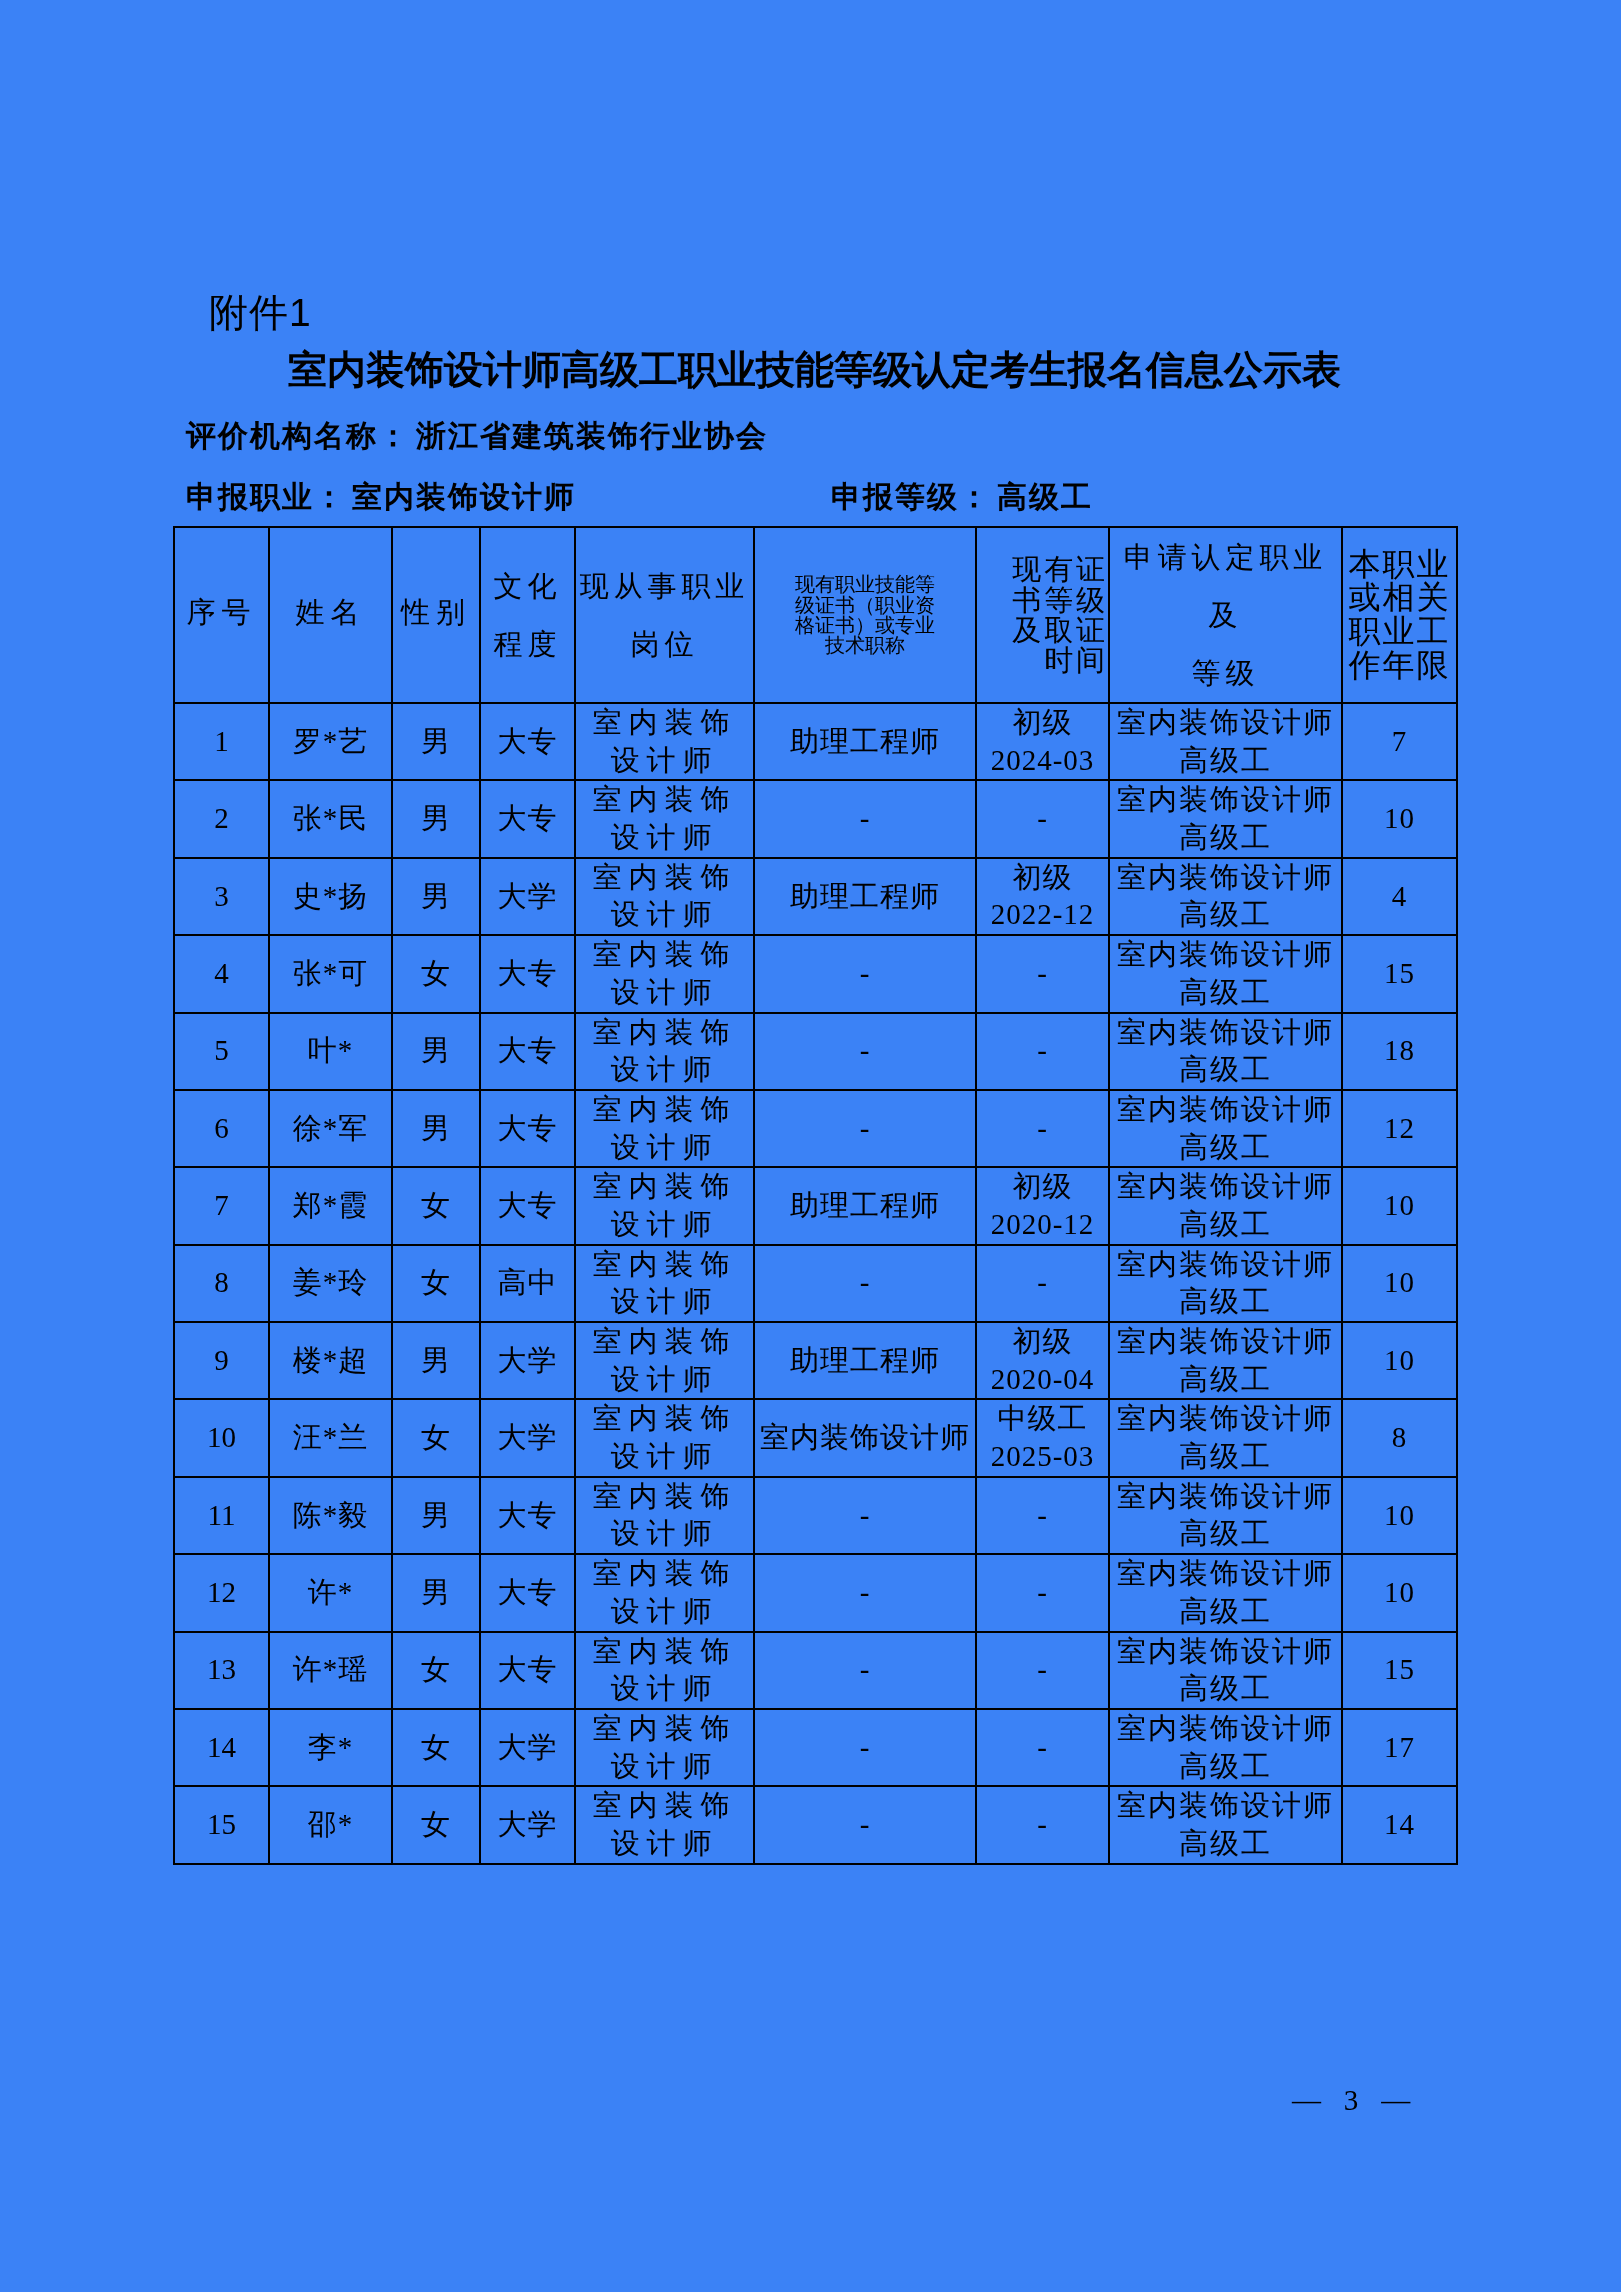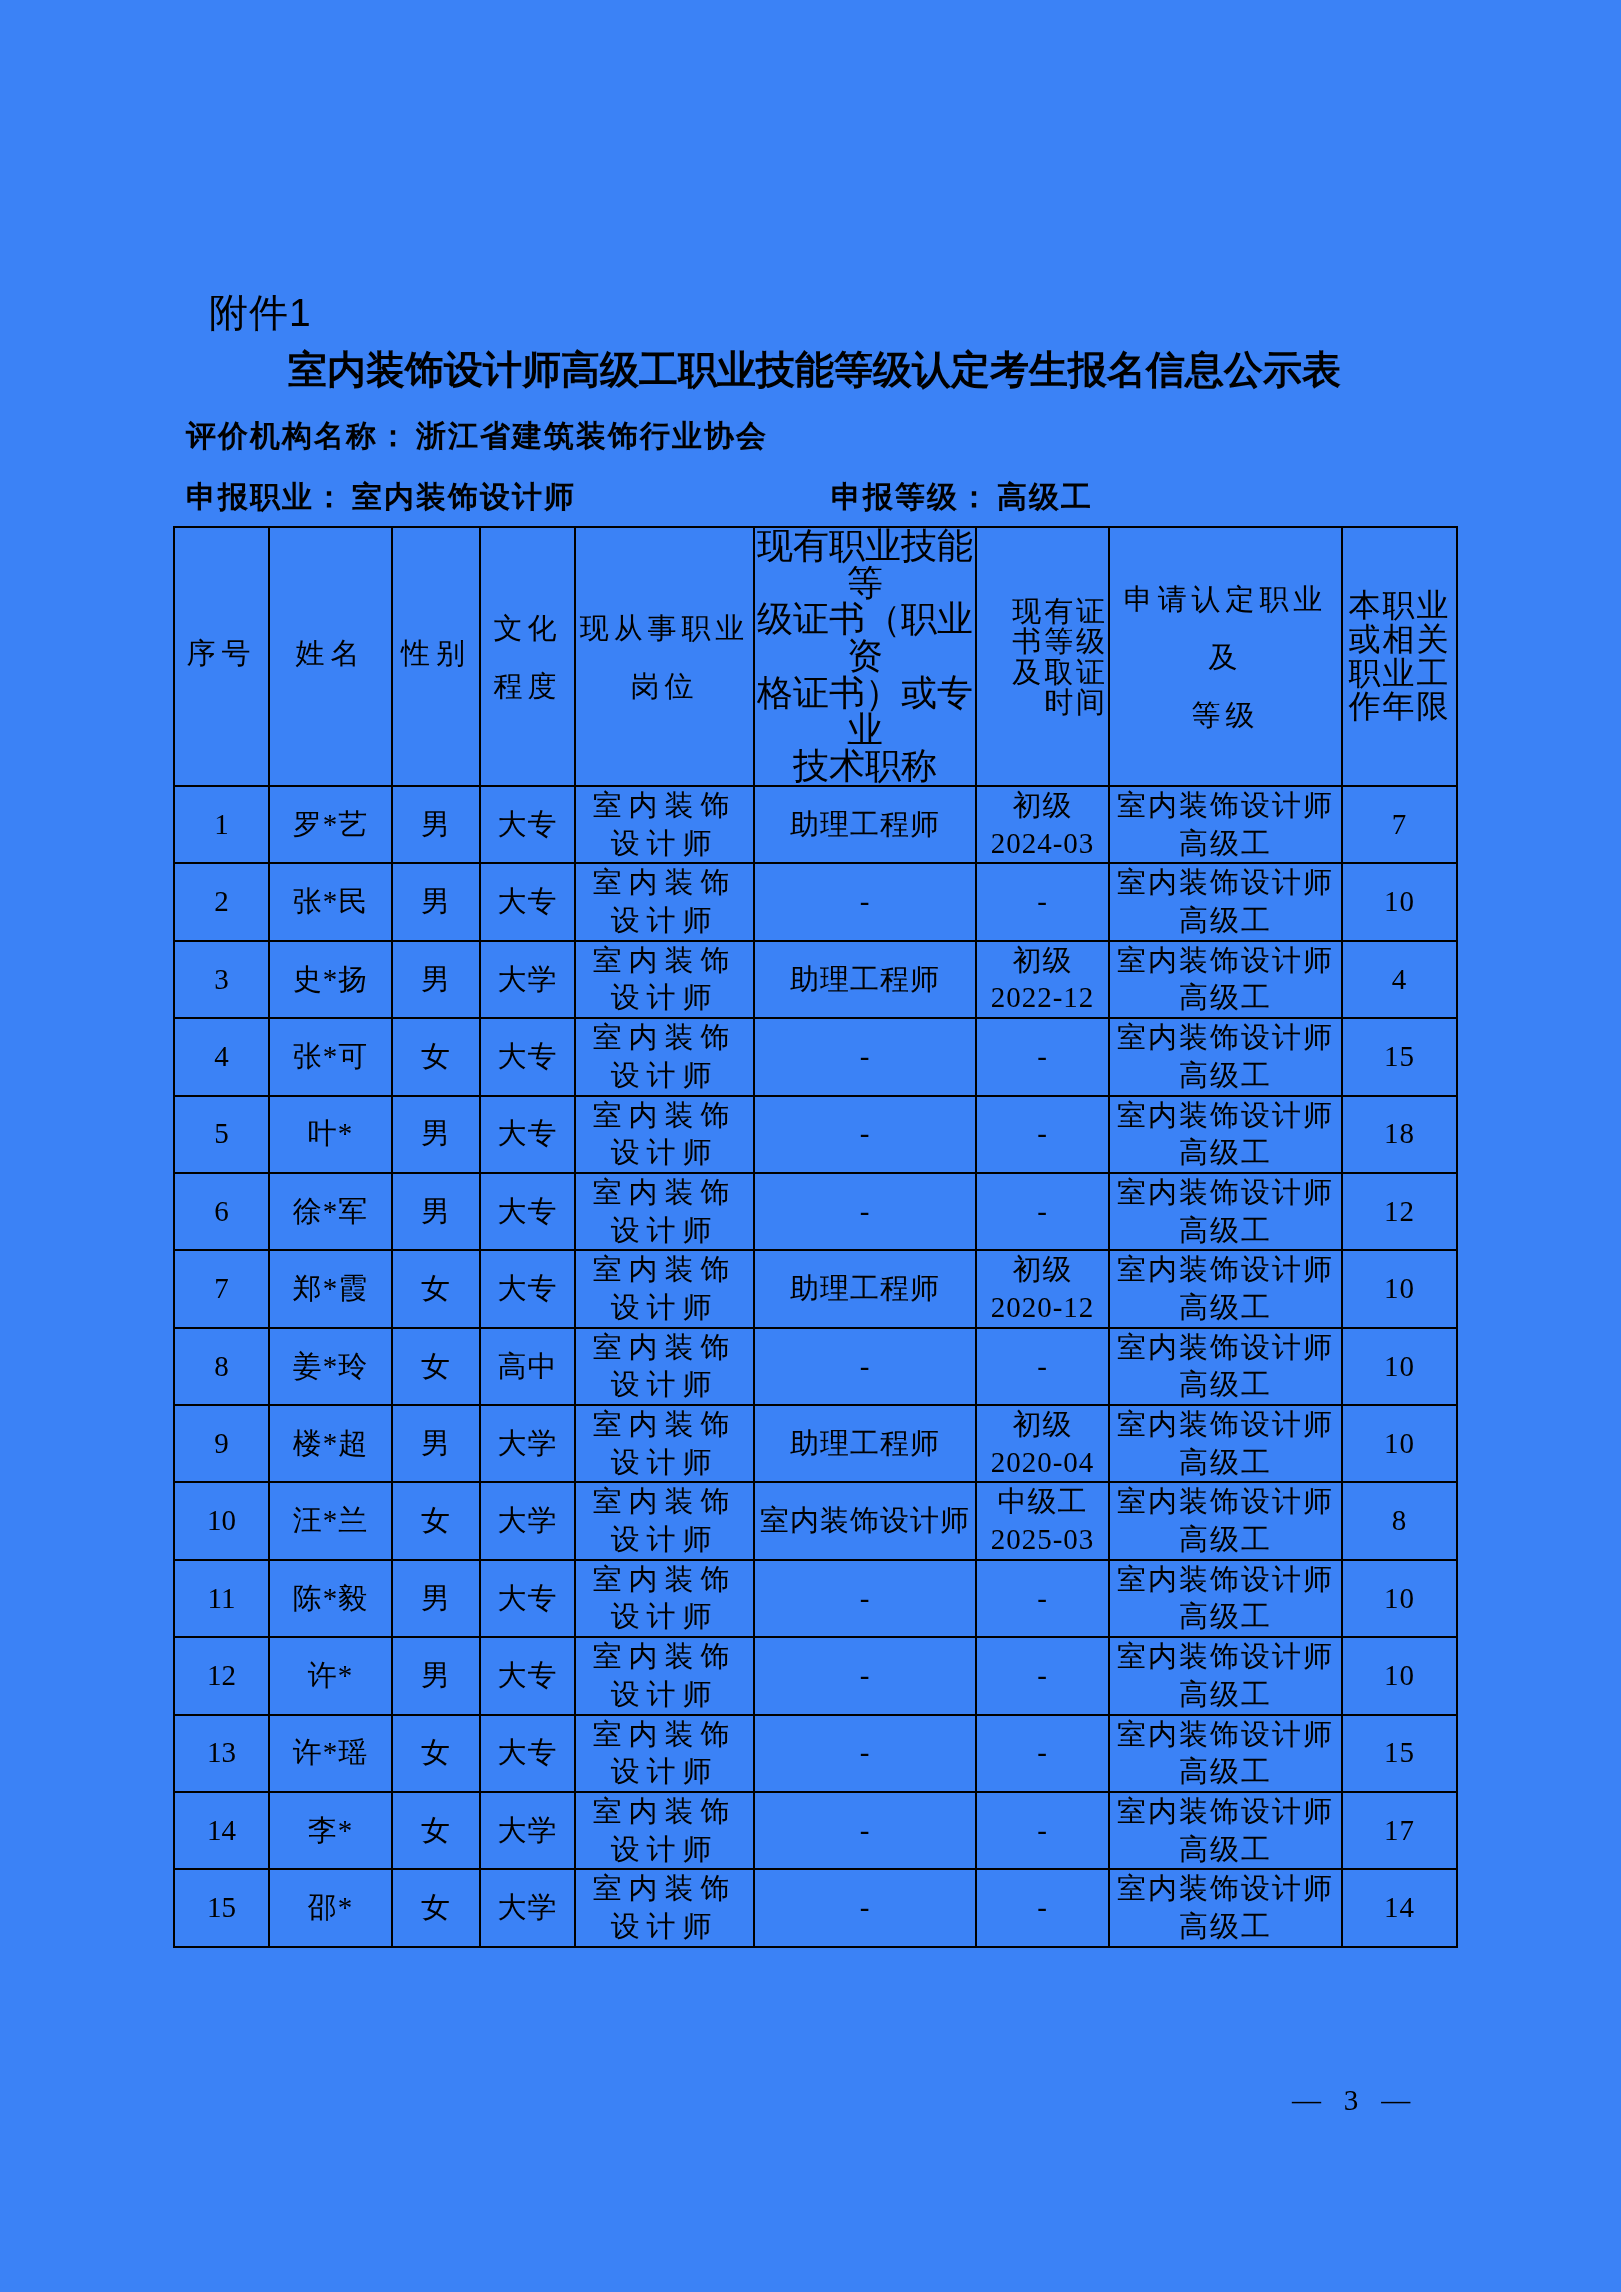--- a/index.html
+++ b/index.html
@@ -57,21 +57,21 @@
     white-space:pre-line;
     font-weight:normal;
     padding:0;
     overflow:hidden;
   }
   thead tr{height:116px;}
   tbody tr{height:77px;}
   th{font-size:29px;line-height:1.25;}
   th.col-0,th.col-1,th.col-2{letter-spacing:5.9px;font-family:Liberation Mono, monospace;}
   th.col-3,th.col-4,th.col-7{line-height:2.0;letter-spacing:4.9px;}
-  th.col-5{line-height:1.02;letter-spacing:0;font-size:36px;}
+  th.col-5{line-height:1.02;letter-spacing:0;font-size:20px;}
   th.col-6{line-height:1.05;letter-spacing:2.9px;text-align:right;}
   th.col-8{line-height:1.05;letter-spacing:2px;font-size:32px;}
   td{font-size:29px;line-height:1.3;letter-spacing:1px;}
   td.col-0{letter-spacing:0;}
   td.col-4{letter-spacing:6.9px;}
   td.col-7{letter-spacing:2px;}
 
   .footer{
     position:absolute;left:1292px;top:2084px;
     font-size:29px;letter-spacing:7.8px;

